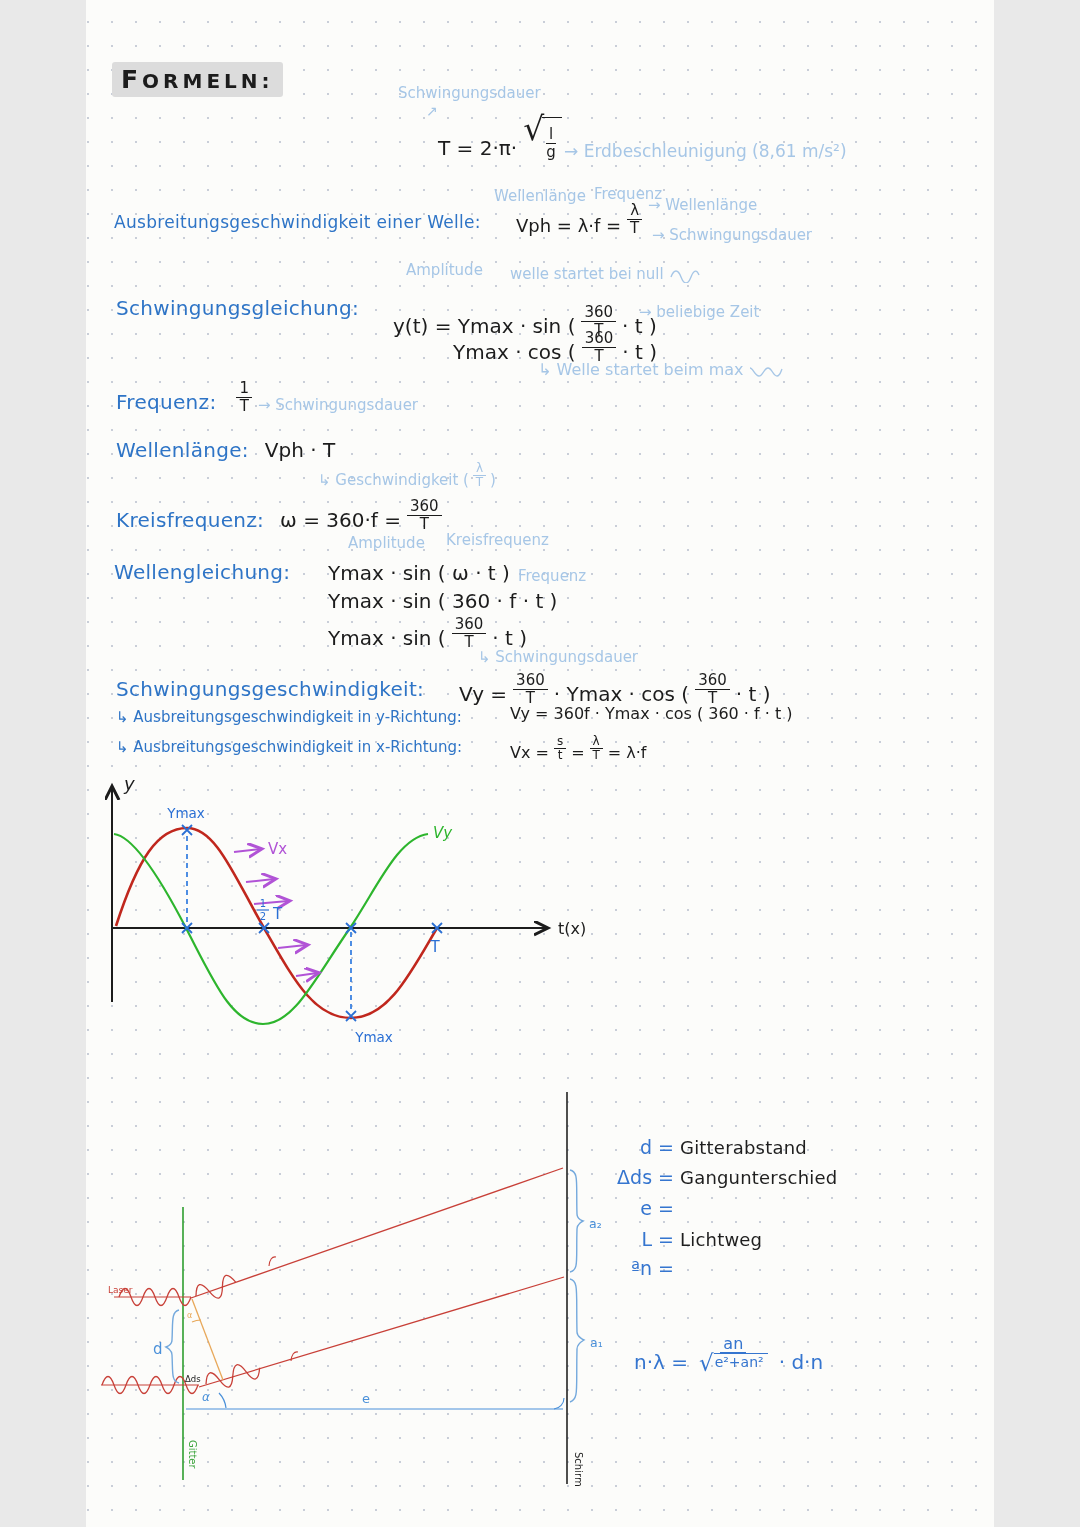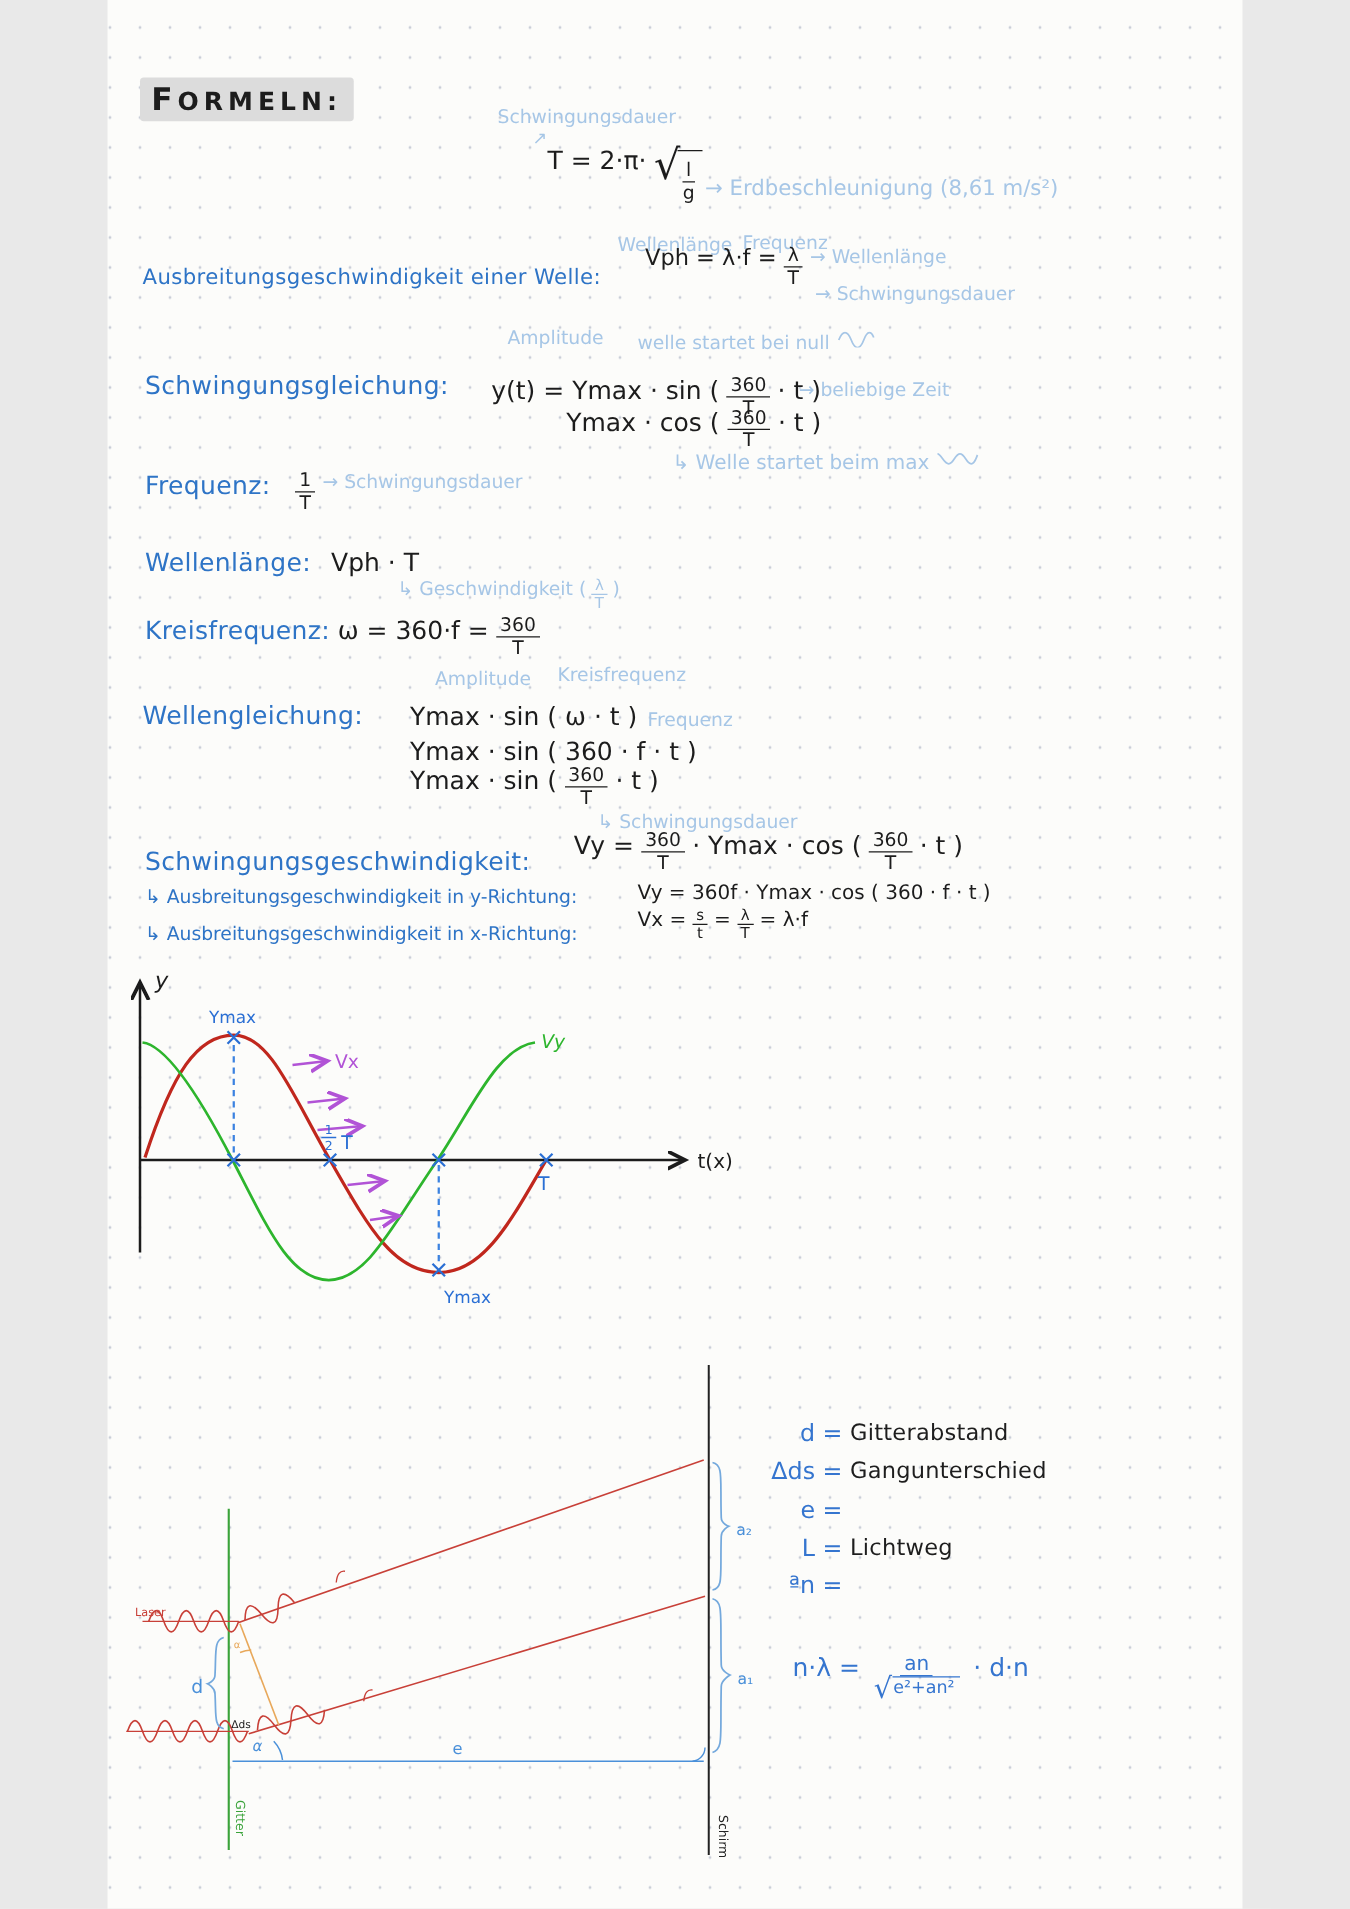--- a/index.html
+++ b/index.html
@@ -2,21 +2,21 @@
 <html><head>
 <meta charset="utf-8">
 <style>
   *{margin:0;padding:0;box-sizing:border-box}
   html,body{background:#e9e9e9}
   body{font-family:"DejaVu Sans",sans-serif}
   .page{position:relative;width:908px;height:1527px;margin:0 auto;background:#fcfcfa;
     background-image:radial-gradient(circle,#c9ced8 1.05px,transparent 1.35px);
     background-size:24px 24px;background-position:14px 10px;overflow:hidden}
   .abs{position:absolute}
-  .row{display:flex;align-items:flex-start;gap:6px;white-space:nowrap}
+  .row{display:flex;align-items:flex-end;gap:6px;white-space:nowrap}
   .lbl{color:#2e74c6;letter-spacing:.3px;font-size:20px}
   .lbl-sm{color:#2e74c6;font-size:15px}
   .ann{color:#a6c6e6;font-size:15px;white-space:nowrap}
   .f{color:#1c1c1c;font-size:19px;white-space:nowrap}
   .frac{display:inline-flex;flex-direction:column;align-items:center;line-height:1.1;font-size:15px}
   .frac .fn{border-bottom:1.6px solid currentColor;padding:0 3px}
   .frac .fd{padding:0 2px}
   .frac.sm{font-size:12px}
   .sqrt{display:inline-flex;align-items:flex-start}
   .sqrt .sign{font-size:33px;line-height:.95;margin-right:-2px}
@@ -123,21 +123,21 @@
     <span>↳ Geschwindigkeit (</span>
     <span class="frac sm">
       <span class="fn">λ</span>
       <span class="fd">T</span>
     </span>
     <span>)</span>
   </div>
 
   <div class="abs row" style="left:30px;top:492px;height:40px">
     <span class="lbl">Kreisfrequenz:</span>
-    <span class="f" style="font-size:20px;">ω = 360·f  =</span>
+    <span class="f" style="font-size:20px;margin-left:10px">ω = 360·f  =</span>
     <span class="frac f">
       <span class="fn">360</span>
       <span class="fd">T</span>
     </span>
   </div>
 
   <div class="abs ann" style="left:262px;top:534px">Amplitude</div>
   <div class="abs ann" style="left:360px;top:531px">Kreisfrequenz</div>
   <div class="abs lbl" style="left:28px;top:560px">Wellengleichung:</div>
   <div class="abs f" style="left:242px;top:561px;font-size:20px">Ymax · sin ( ω · t )</div>

